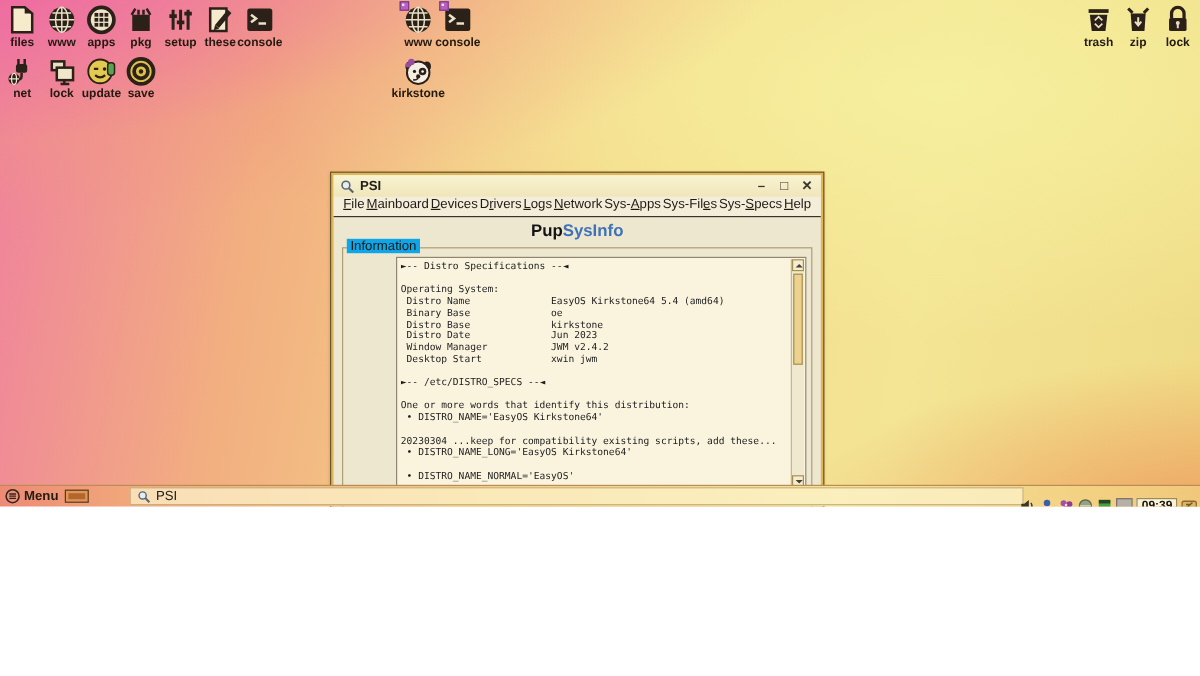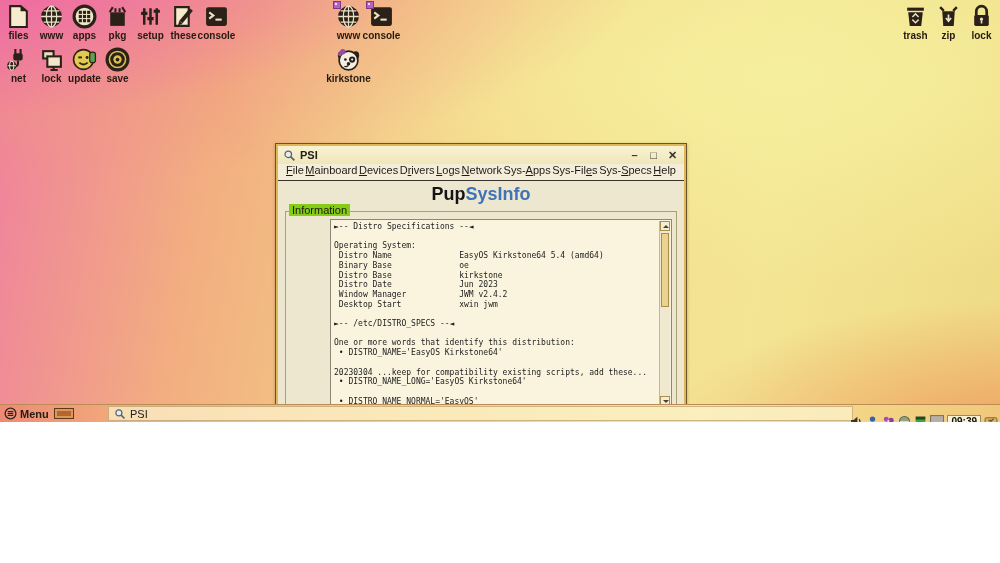--- a/index.html
+++ b/index.html
@@ -29,25 +29,25 @@
   .window{ position:absolute; left:275px; top:143px; width:412px; height:292px;
     background:#e0b65b; border:1px solid #6a5528; padding:2px; box-shadow:0 1px 3px rgba(90,60,20,.35); }
   .win-inner{ width:100%; height:100%; background:#eee7d0; display:flex; flex-direction:column; }
   .titlebar{ height:18px; background:linear-gradient(#f9f3d1,#efe6ba); display:flex; align-items:center; padding:0 5px; gap:4px; }
   .titlebar .wtitle{ font-size:11px; font-weight:700; color:#23201a; }
   .win-controls{ margin-left:auto; display:flex; gap:6px; }
   .wbtn{ font-size:11px; line-height:16px; width:13px; text-align:center; color:#3a352c; font-weight:700; cursor:default; }
   .menubar{ height:17px; background:#f3edda; border-bottom:1px solid #39342b; display:flex; align-items:flex-start; padding:0 8px; justify-content:space-between; }
   .menu-item{ font-size:11px; color:#1f1b14; white-space:nowrap; cursor:default; }
   .win-body{ flex:1; display:flex; flex-direction:column; min-height:0; }
-  .heading{ text-align:center; font-size:18px; font-weight:700; padding:3px 0 2px; }
+  .heading{ text-align:center; font-size:14px; font-weight:700; padding:3px 0 2px; }
   .heading .h1{ color:#141414; }
   .heading .h2{ color:#3f73b8; }
   .frame{ flex:1; margin:4px 7px 7px; border:1px solid #ab9f76; position:relative; }
-  .frame-label{ position:absolute; top:-8px; left:3px; background:#84cc16; padding:0 3px; font-size:11px; color:#1e1a12; }
+  .frame-label{ position:absolute; top:-8px; left:3px; background:#0ea5e9; padding:0 3px; font-size:11px; color:#1e1a12; }
   .textarea{ position:absolute; left:4px; right:4px; top:7px; bottom:4px; border:1px solid #8f8672; background:#faf4df;margin-left:40px; }
   .textarea pre{ position:absolute; left:3px; top:2px; right:14px; bottom:13px; margin:0; overflow:hidden;
     font-family:"DejaVu Sans Mono", monospace; font-size:8px; line-height:9.7px; color:#1c1c1c; }
   .vscroll{ position:absolute; top:1px; right:1px; bottom:13px; width:11px; background:#f0e9d0; border-left:1px solid #c5b98c; }
   .hscroll{ position:absolute; left:1px; right:13px; bottom:1px; height:11px; background:#f0e9d0; border-top:1px solid #c5b98c; }
   .sbtn{ position:absolute; width:10px; height:10px; background:#f4edd2; border:1px solid #a98f4e; }
   .vscroll .sbtn.up{ top:0; left:0; } .vscroll .sbtn.down{ bottom:0; left:0; }
   .hscroll .sbtn.left{ left:0; top:0; } .hscroll .sbtn.right{ right:0; top:0; }
   .sbtn::after{ content:""; position:absolute; border:3px solid transparent; }
   .sbtn.up::after{ left:2px; top:3px; border-bottom-color:#4a4030; border-top:none; }

